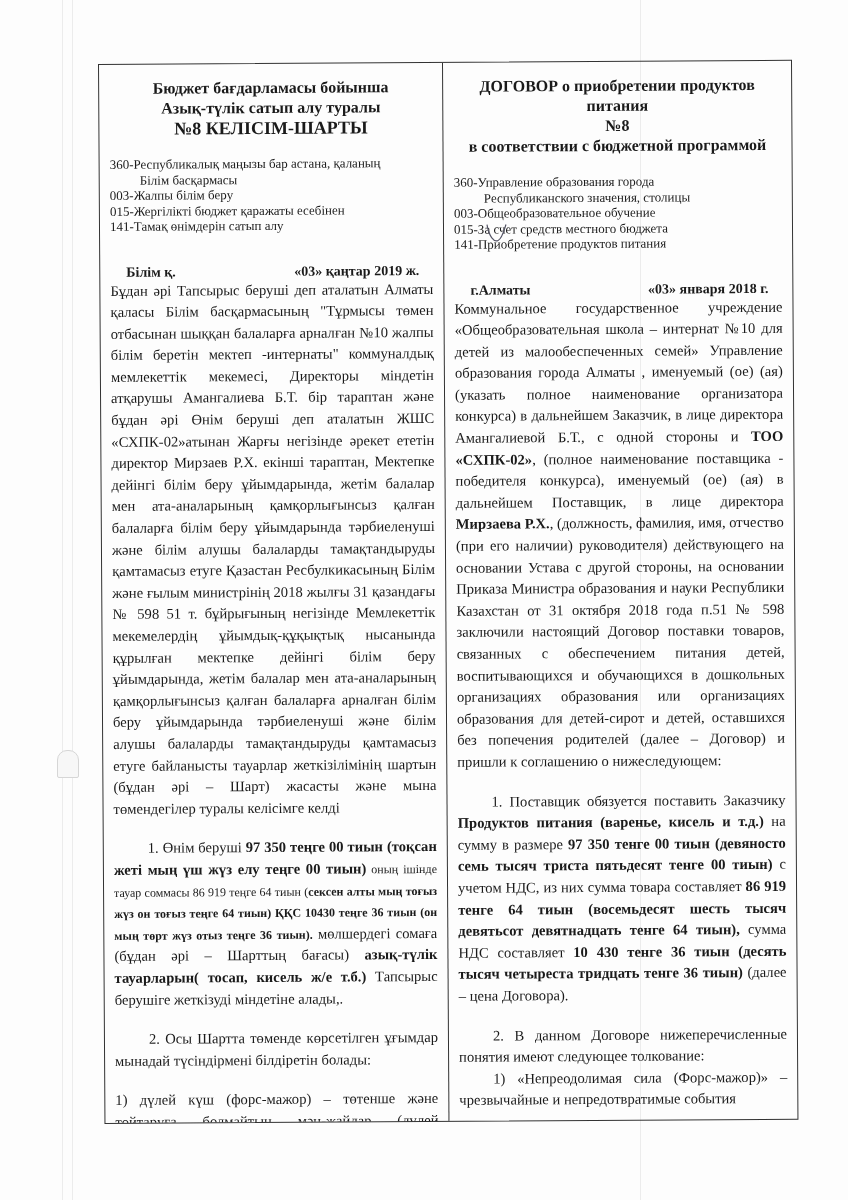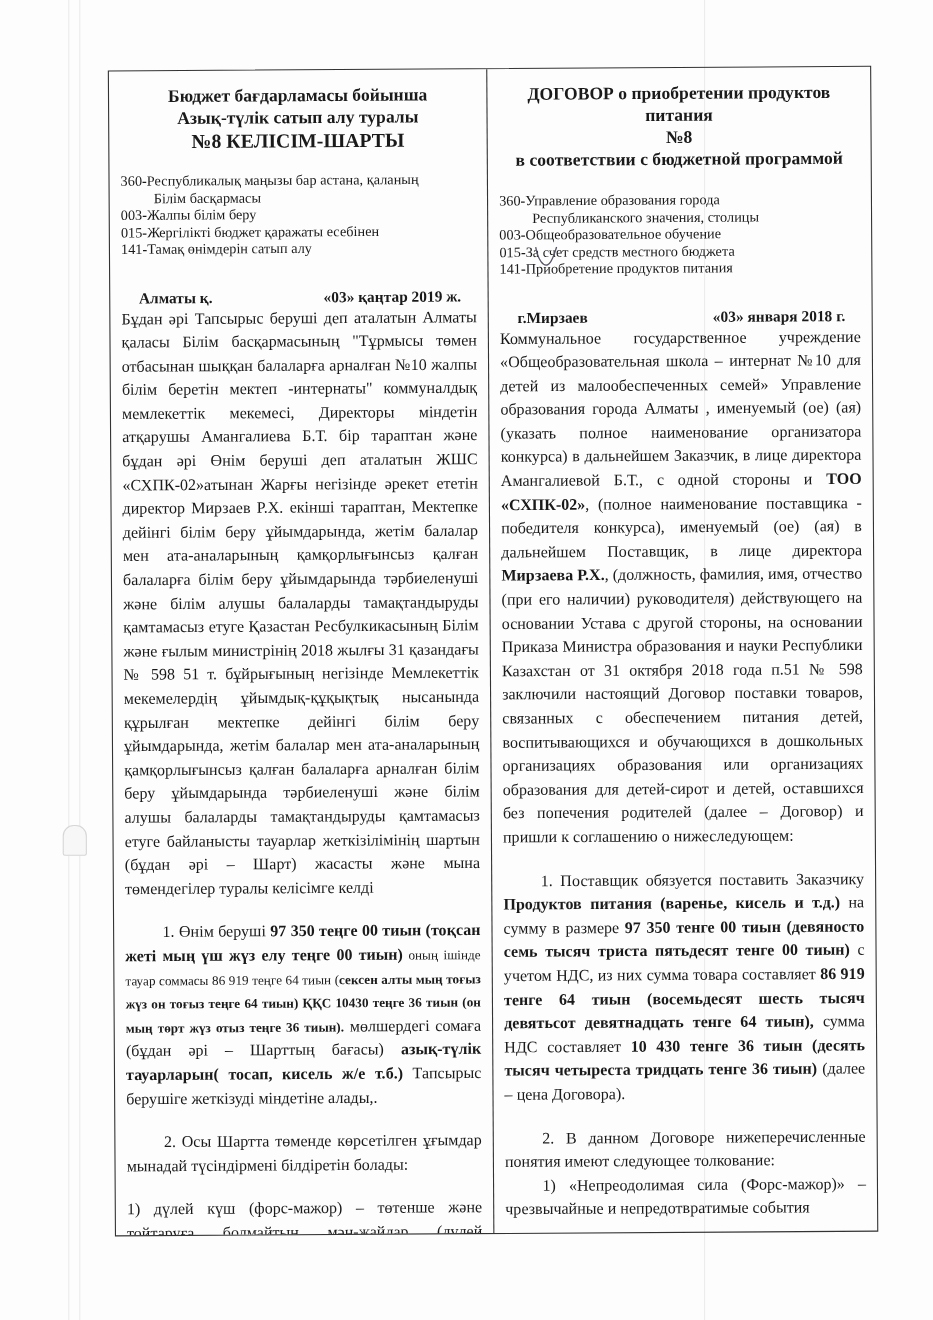--- a/index.html
+++ b/index.html
@@ -47,21 +47,21 @@
       <div class="big">№8 КЕЛІСІМ-ШАРТЫ</div>
     </div>
     <div class="budget">
       <div>360-Республикалық маңызы бар астана, қаланың</div>
       <div class="indent">Білім басқармасы</div>
       <div>003-Жалпы білім беру</div>
       <div>015-Жергілікті бюджет қаражаты есебінен</div>
       <div>141-Тамақ өнімдерін сатып алу</div>
     </div>
     <div class="dateline">
-      <span>Алматы қ.</span>
+      <span>Білім қ.</span>
       <span>«03» қаңтар  2019 ж.</span>
     </div>
     <div class="body">Бұдан әрі Тапсырыс беруші деп аталатын Алматы қаласы Білім басқармасының "Тұрмысы төмен отбасынан шыққан балаларға арналған №10 жалпы білім беретін мектеп -интернаты" коммуналдық мемлекеттік мекемесі, Директоры міндетін атқарушы Амангалиева Б.Т. бір тараптан және бұдан әрі Өнім беруші деп аталатын ЖШС «СХПК-02»атынан Жарғы негізінде әрекет ететін директор Мирзаев Р.Х. екінші тараптан, Мектепке дейінгі білім беру ұйымдарында, жетім балалар мен ата-аналарының қамқорлығынсыз қалған балаларға білім беру ұйымдарында тәрбиеленуші және білім алушы балаларды тамақтандыруды қамтамасыз етуге Қазастан Ресбулкикасының Білім және ғылым министрінің 2018 жылғы 31 қазандағы № 598 51 т. бұйрығының негізінде Мемлекеттік мекемелердің ұйымдық-құқықтық нысанында құрылған мектепке дейінгі білім беру ұйымдарында, жетім балалар мен ата-аналарының қамқорлығынсыз қалған балаларға арналған білім беру ұйымдарында тәрбиеленуші және білім алушы балаларды тамақтандыруды қамтамасыз етуге байланысты тауарлар жеткізілімінің шартын (бұдан әрі – Шарт) жасасты және мына төмендегілер туралы келісімге келді</div>
     <div class="body para"><span>1. Өнім беруші </span><b>97 350 теңге 00 тиын (тоқсан жеті мың үш жүз елу теңге 00 тиын)</b><span class="small"> оның ішінде тауар соммасы 86 919 теңге 64 тиын (</span><b class="small">сексен алты мың тоғыз жүз он тоғыз теңге 64 тиын) ҚҚС 10430 теңге 36 тиын (он мың төрт жүз отыз теңге 36 тиын).</b><span> мөлшердегі сомаға (бұдан әрі – Шарттың бағасы) </span><b>азық-түлік тауарларын( тосап, кисель ж/е т.б.)</b><span> Тапсырыс берушіге жеткізуді міндетіне алады,.</span></div>
     <div class="body para">2. Осы Шартта төменде көрсетілген ұғымдар мынадай түсіндірмені білдіретін болады:</div>
     <div class="body" style="margin-top:18px">1) дүлей күш (форс-мажор) – төтенше және тойтаруға болмайтын мән-жайлар (дүлей құбылыстар, соғыс қимылдары және</div>
   </div>
 
   <div class="col col-ru">
     <div class="title">
@@ -74,21 +74,21 @@
       <div>360-Управление образования города</div>
       <div class="indent">Республиканского значения, столицы</div>
       <div>003-Общеобразовательное обучение</div>
       <div>015-За счет средств местного бюджета</div>
       <div>141-Приобретение продуктов питания</div>
     </div>
     <svg class="signature" viewBox="0 0 26 22">
       <path d="M3 2 C5 14, 10 20, 14 18 C18 16, 20 8, 22 2" fill="none" stroke="#556" stroke-width="1.2"></path>
     </svg>
     <div class="dateline">
-      <span>г.Мирзаев</span>
+      <span>г.Алматы</span>
       <span>«03» января  2018 г.</span>
     </div>
     <div class="body"><span>Коммунальное государственное учреждение «Общеобразовательная школа – интернат №10 для детей из малообеспеченных семей» Управление образования города Алматы , именуемый (ое) (ая) (указать полное наименование организатора конкурса) в дальнейшем Заказчик, в лице директора Амангалиевой Б.Т., с одной стороны и </span><b>ТОО «СХПК-02»</b><span>, (полное наименование поставщика - победителя конкурса), именуемый (ое) (ая) в дальнейшем Поставщик, в лице директора </span><b>Мирзаева Р.Х.</b><span>, (должность, фамилия, имя, отчество (при его наличии) руководителя) действующего на основании Устава с другой стороны, на основании Приказа Министра образования и науки Республики Казахстан от 31 октября 2018 года п.51 № 598 заключили настоящий Договор поставки товаров, связанных с обеспечением питания детей, воспитывающихся и обучающихся в дошкольных организациях образования или организациях образования для детей-сирот и детей, оставшихся без попечения родителей (далее – Договор) и пришли к соглашению о нижеследующем:</span></div>
     <div class="body para"><span>1. Поставщик обязуется поставить Заказчику </span><b>Продуктов питания (варенье, кисель и т.д.)</b><span> на сумму в размере </span><b>97 350 тенге 00 тиын (девяносто семь тысяч триста пятьдесят тенге 00 тиын)</b><span> с учетом НДС, из них сумма товара составляет </span><b>86 919 тенге 64 тиын (восемьдесят шесть тысяч девятьсот девятнадцать тенге 64 тиын),</b><span> сумма НДС составляет </span><b>10 430 тенге 36 тиын (десять тысяч четыреста тридцать тенге 36 тиын)</b><span> (далее – цена Договора).</span></div>
     <div class="body para">2. В данном Договоре нижеперечисленные понятия имеют следующее толкование:</div>
     <div class="body para" style="margin-top:0">1) «Непреодолимая сила (Форс-мажор)» – чрезвычайные и непредотвратимые события</div>
   </div>
 </div>
 
 </body></html>

